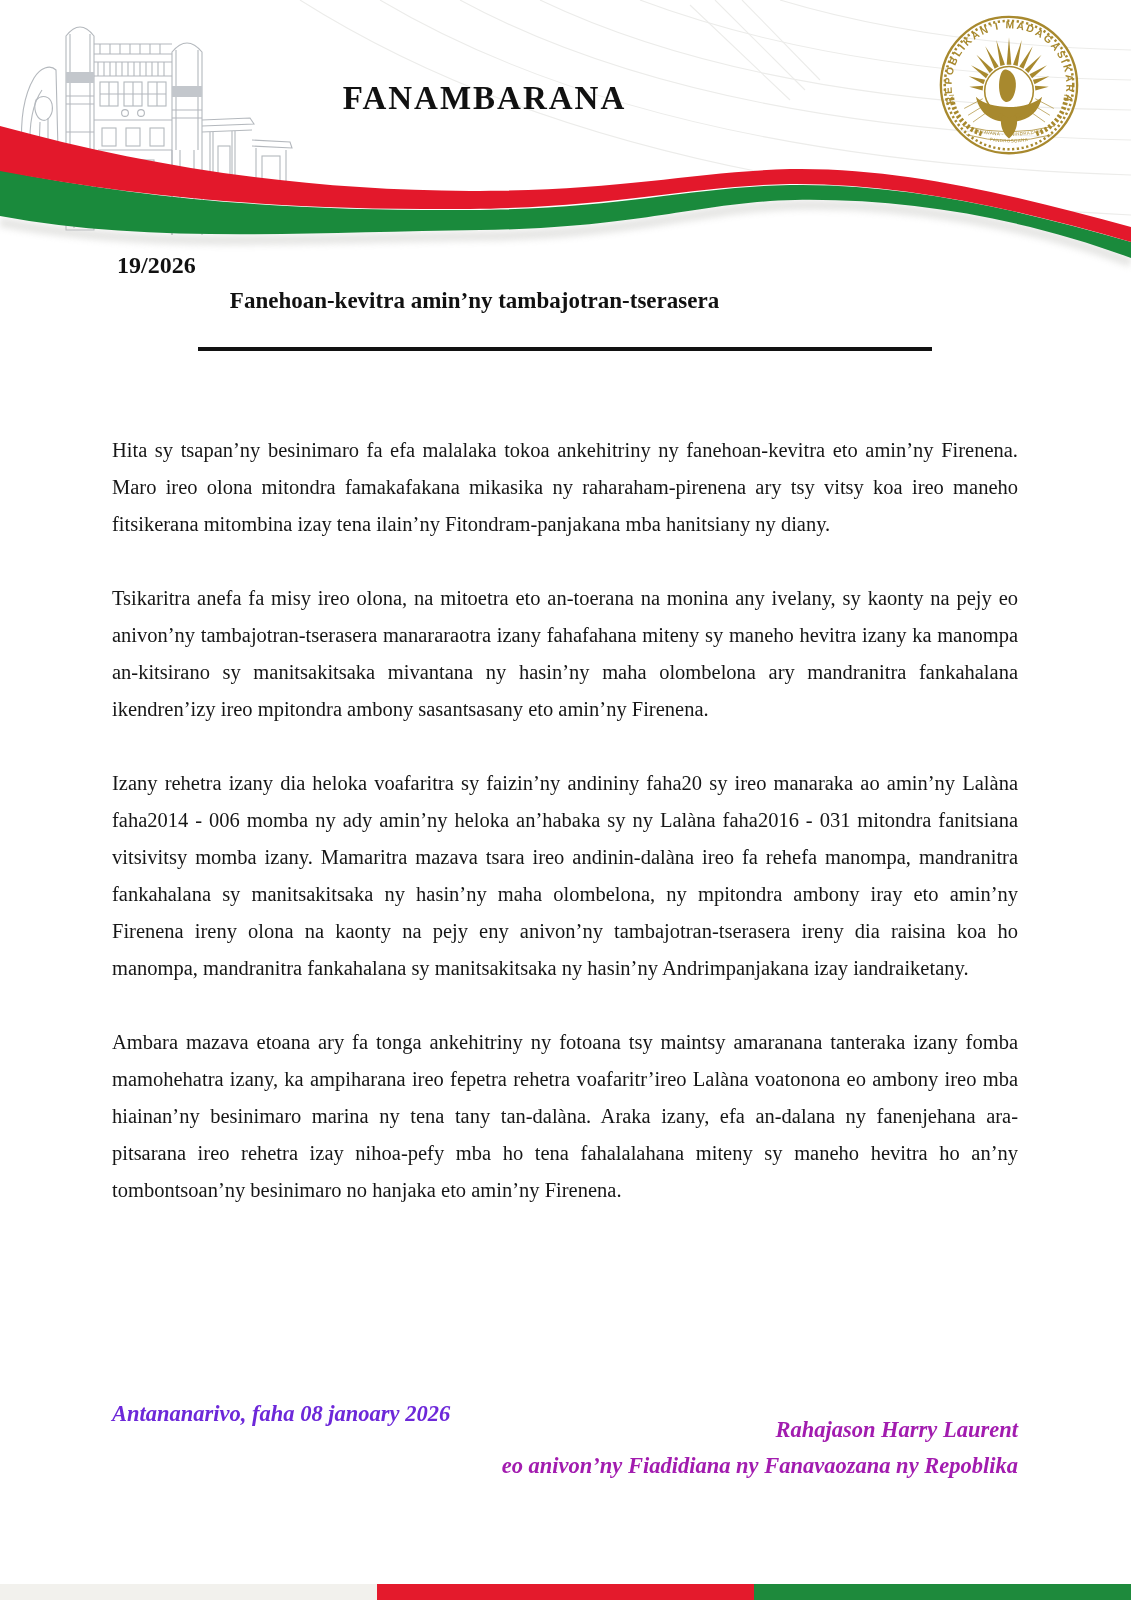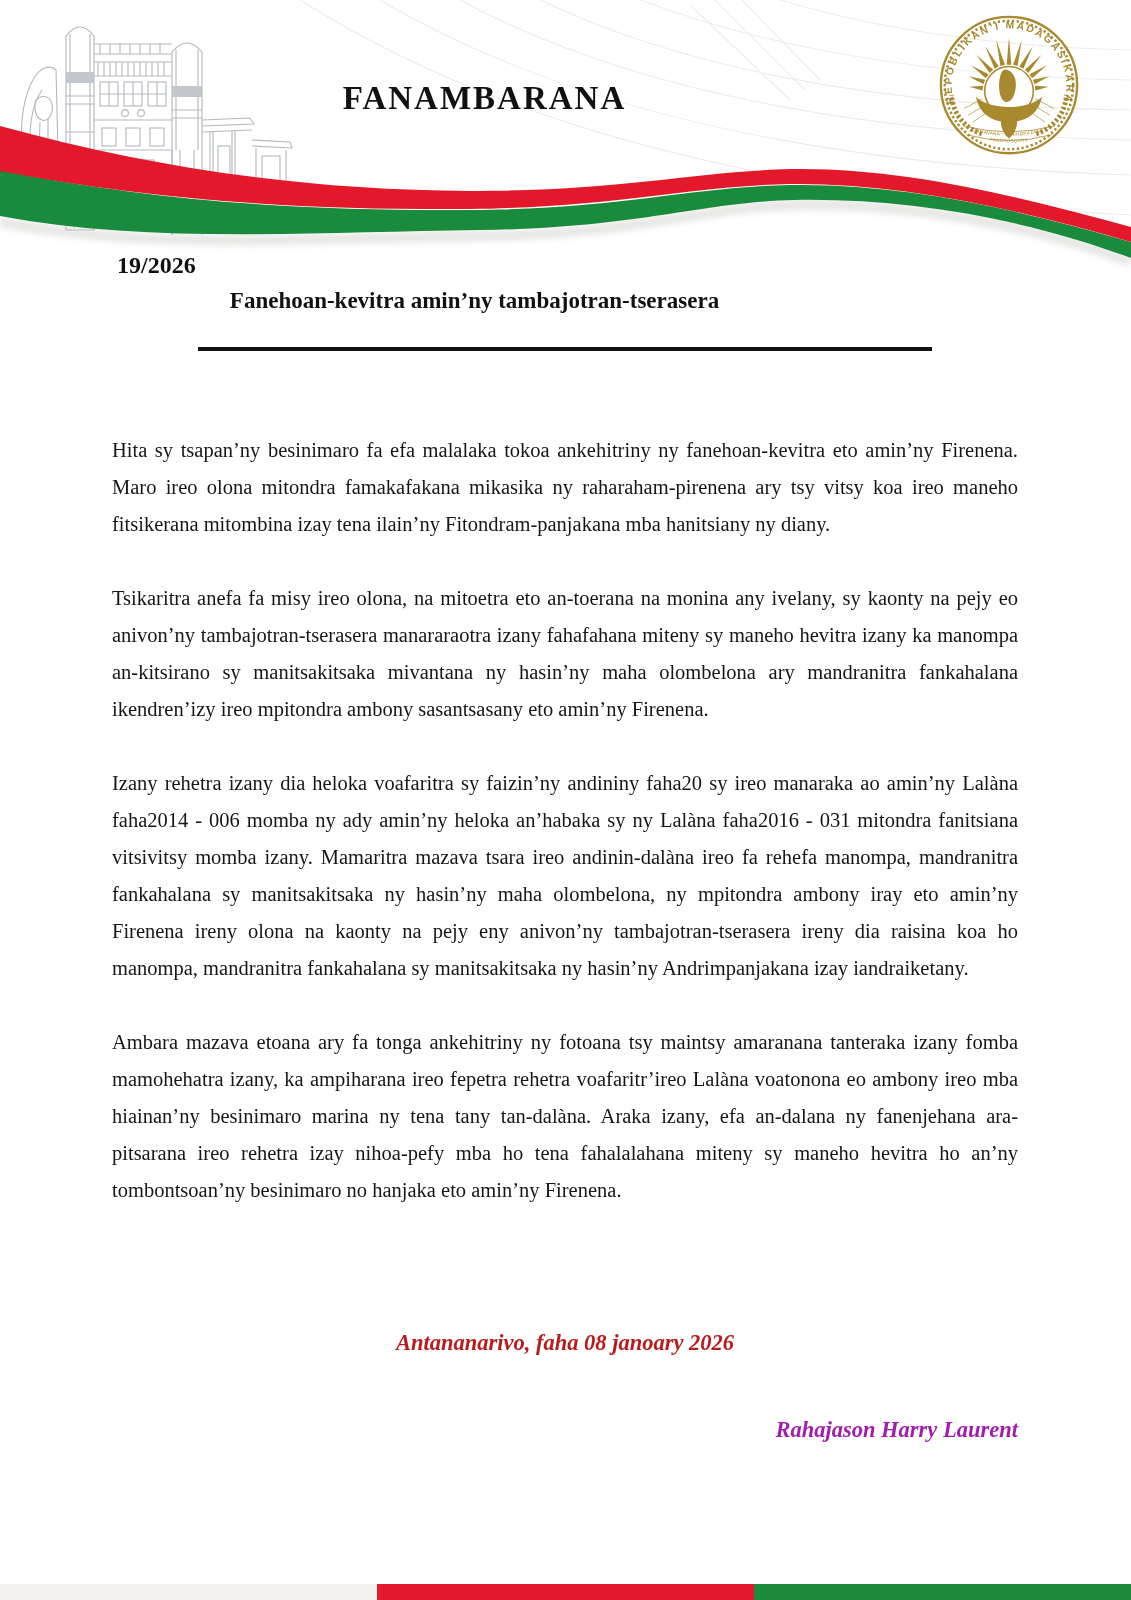--- a/index.html
+++ b/index.html
@@ -24,22 +24,22 @@
   .subject-underline{
     position:absolute;left:198px;top:347px;width:734px;height:4px;background:#121212;
   }
   
   .body-text{
     position:absolute;left:112px;top:424px;width:906px;
     font-size:20.5px;line-height:37px;text-align:justify;color:#161616;
   }
   .body-text p{margin:8px 0 37px 0;}
   .dateline{
-    position:absolute;left:112px;top:1330px;width:906px;text-align:center;
-    font-size:22.5px;font-weight:bold;font-style:italic;color:#b91c1c;
+    position:absolute;left:112px;top:1401px;width:906px;text-align:left;
+    font-size:22.5px;font-weight:bold;font-style:italic;color:#6d28d9;
   }
   .signature{
     position:absolute;left:112px;top:1412px;width:906px;text-align:right;
     font-size:22.5px;font-weight:bold;font-style:italic;line-height:36px;color:#a21caf;
   }
   
   .bottom-bar{position:absolute;left:0;top:1584px;height:16px;}
   .bar-gray{width:377px;background:#f2f1ed;}
   .bar-red{left:377px;width:377px;background:#e41a2c;}
   .bar-green{left:754px;width:377px;background:#1e8a3c;}
@@ -245,20 +245,21 @@
     <p>Hita sy tsapan’ny besinimaro fa efa malalaka tokoa ankehitriny ny fanehoan-kevitra eto amin’ny Firenena. Maro ireo olona mitondra famakafakana mikasika ny raharaham-pirenena ary tsy vitsy koa ireo maneho fitsikerana mitombina izay tena ilain’ny Fitondram-panjakana mba hanitsiany ny diany.</p>
     <p>Tsikaritra anefa fa misy ireo olona, na mitoetra eto an-toerana na monina any ivelany, sy kaonty na pejy eo anivon’ny tambajotran-tserasera manararaotra izany fahafahana miteny sy maneho hevitra izany ka manompa an-kitsirano sy manitsakitsaka mivantana ny hasin’ny maha olombelona ary mandranitra fankahalana ikendren’izy ireo mpitondra ambony sasantsasany eto amin’ny Firenena.</p>
     <p>Izany rehetra izany dia heloka voafaritra sy faizin’ny andininy faha20 sy ireo manaraka ao amin’ny Lalàna faha2014 - 006 momba ny ady amin’ny heloka an’habaka sy ny Lalàna faha2016 - 031 mitondra fanitsiana vitsivitsy momba izany. Mamaritra mazava tsara ireo andinin-dalàna ireo fa rehefa manompa, mandranitra fankahalana sy manitsakitsaka ny hasin’ny maha olombelona, ny mpitondra ambony iray eto amin’ny Firenena ireny olona na kaonty na pejy eny anivon’ny tambajotran-tserasera ireny dia raisina koa ho manompa, mandranitra fankahalana sy manitsakitsaka ny hasin’ny Andrimpanjakana izay iandraiketany.</p>
     <p>Ambara mazava etoana ary fa tonga ankehitriny ny fotoana tsy maintsy amaranana tanteraka izany fomba mamohehatra izany, ka ampiharana ireo fepetra rehetra voafaritr’ireo Lalàna voatonona eo ambony ireo mba hiainan’ny besinimaro marina ny tena tany tan-dalàna. Araka izany, efa an-dalana ny fanenjehana ara-pitsarana ireo rehetra izay nihoa-pefy mba ho tena fahalalahana miteny sy maneho hevitra ho an’ny tombontsoan’ny besinimaro no hanjaka eto amin’ny Firenena.</p>
   </div>
 
   <div class="dateline">Antananarivo, faha 08 janoary 2026</div>
 
   <div class="signature">
     <div>Rahajason Harry Laurent</div>
+    <div>eo anivon’ny Fiadidiana ny Fanavaozana ny Repoblika</div>
   </div>
 
   <div class="bottom-bar">
     <div class="bar-gray"></div>
     <div class="bar-red"></div>
     <div class="bar-green"></div>
   </div>
 
 </div>
 

